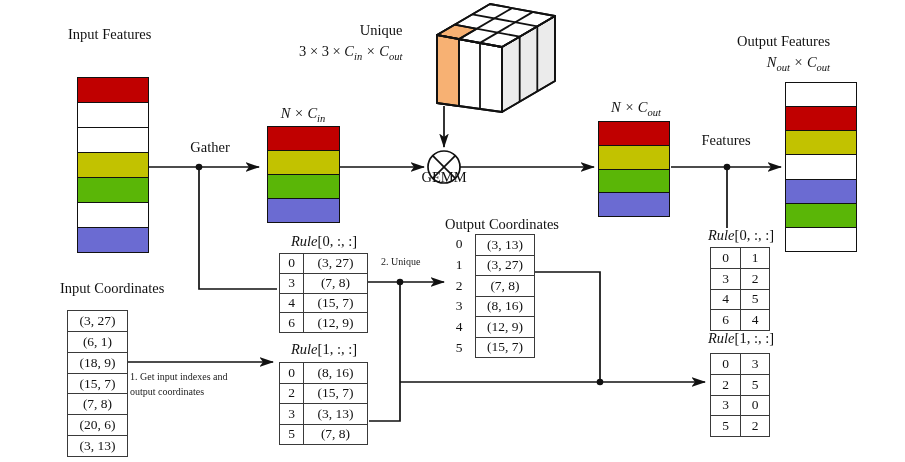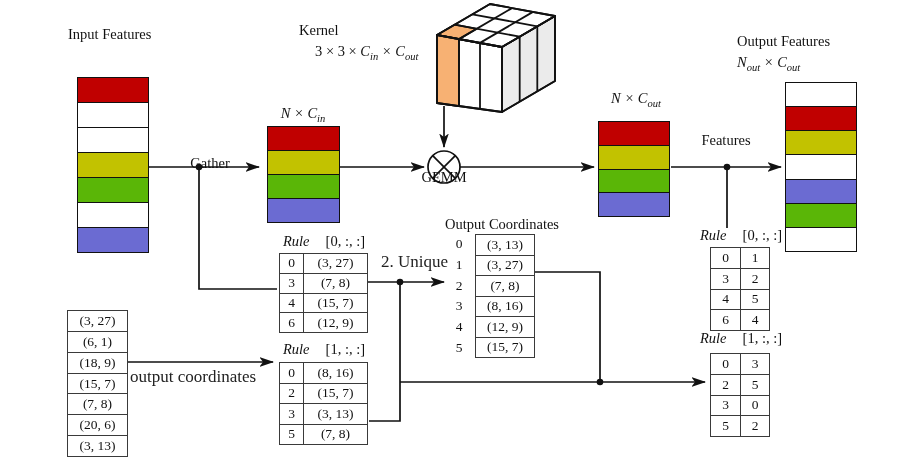--- a/index.html
+++ b/index.html
@@ -17,26 +17,26 @@
   .tbl .row{flex:1;display:flex;align-items:stretch;}
   .tbl .row + .row{border-top:1.7px solid #3a3a3a;}
   .tbl .c1{width:23px;display:flex;align-items:center;justify-content:center;font-size:13.5px;}
   .tbl .c2{flex:1;display:flex;align-items:center;justify-content:center;
            border-left:1.7px solid #3a3a3a;font-size:13.5px;}
   .tbl .cv{flex:1;display:flex;align-items:center;justify-content:center;font-size:13.5px;}
   .tbl.rt .c1{width:29px;}
   .idxcol{position:absolute;display:flex;flex-direction:column;z-index:2;}
   .idxcol span{flex:1;display:flex;align-items:center;justify-content:center;font-size:13.5px;}
   
-  .title{position:absolute;font-size:14.5px;white-space:nowrap;z-index:3;line-height:21px;}
+  .title{position:absolute;font-size:14.5px;white-space:nowrap;z-index:3;line-height:21px;text-align:right;}
   .math i{font-style:italic;}
-  .math .up{font-style:normal;margin-left:16px;}
+  .math .up{font-style:normal;}
   sub{font-size:10.5px;font-style:italic;line-height:0;}
   .cx{transform:translateX(-50%);}
-  .anno{position:absolute;font-size:17px;white-space:nowrap;z-index:3;line-height:15px;color:#222;}
+  .anno{position:absolute;font-size:10px;white-space:nowrap;z-index:3;line-height:15px;color:#222;}
 </style>
 </head>
 <body>
 
 <div class="canvas">
 
   <svg class="wires" width="905" height="462" viewBox="0 0 905 462">
     <defs>
       <marker id="arr" markerUnits="userSpaceOnUse" markerWidth="15" markerHeight="10" refX="13.5" refY="4.8" orient="auto">
         <path d="M0,0 L14.5,4.8 L0,9.6 L3.5,4.8 z" fill="#111"></path>
@@ -88,48 +88,50 @@
       <circle cx="400" cy="282" r="3.3"></circle>
       <circle cx="600" cy="382" r="3.3"></circle>
     </g>
   </svg>
 
   <div class="title" style="left:68px;top:24px">
     <div>Input Features</div>
   </div>
 
   <div class="title" style="left:299px;top:20px">
-    <div>Kernel</div>
+    <div>Unique</div>
     <div class="math"><span class="up">3 × 3 × </span><i>C</i><sub>in</sub><i> × C</i><sub>out</sub></div>
   </div>
 
   <div class="title math cx" style="left:303px;top:103px"><i>N × C</i><sub>in</sub></div>
 
-  <div class="title cx" style="left:210px;top:153px">Gather</div>
+  <div class="title cx" style="left:210px;top:137px">Gather</div>
 
   <div class="title cx" style="left:444px;top:167px">GEMM</div>
 
-  <div class="title math cx" style="left:636px;top:88px"><i>N × C</i><sub>out</sub></div>
+  <div class="title math cx" style="left:636px;top:97px"><i>N × C</i><sub>out</sub></div>
 
   <div class="title cx" style="left:726px;top:130px">Features</div>
 
   <div class="title" style="left:737px;top:31px">
     <div>Output Features</div>
     <div class="math"><i>N</i><sub>out</sub><i> × C</i><sub>out</sub></div>
   </div>
 
+  <div class="title" style="left:60px;top:278px">Input Coordinates</div>
 
   <div class="title cx" style="left:502px;top:214px">Output Coordinates</div>
 
   <div class="title math cx" style="left:324px;top:231px"><i>Rule</i><span class="up">[0, :, :]</span></div>
   <div class="title math cx" style="left:324px;top:339px"><i>Rule</i><span class="up">[1, :, :]</span></div>
   <div class="title math cx" style="left:741px;top:225px"><i>Rule</i><span class="up">[0, :, :]</span></div>
   <div class="title math cx" style="left:741px;top:328px"><i>Rule</i><span class="up">[1, :, :]</span></div>
 
   <div class="anno" style="left:130px;top:369px">
+    <div>1. Get input indexes and</div>
     <div>output coordinates</div>
   </div>
   <div class="anno" style="left:381px;top:254px">2. Unique</div>
 
   <div class="stack" style="left:77px;top:77px;width:72px;height:176px">
     <div class="cell" style="background: rgb(192, 0, 0);"></div>
     <div class="cell" style="background: rgb(255, 255, 255);"></div>
     <div class="cell" style="background: rgb(255, 255, 255);"></div>
     <div class="cell" style="background: rgb(194, 194, 0);"></div>
     <div class="cell" style="background: rgb(90, 182, 7);"></div>

